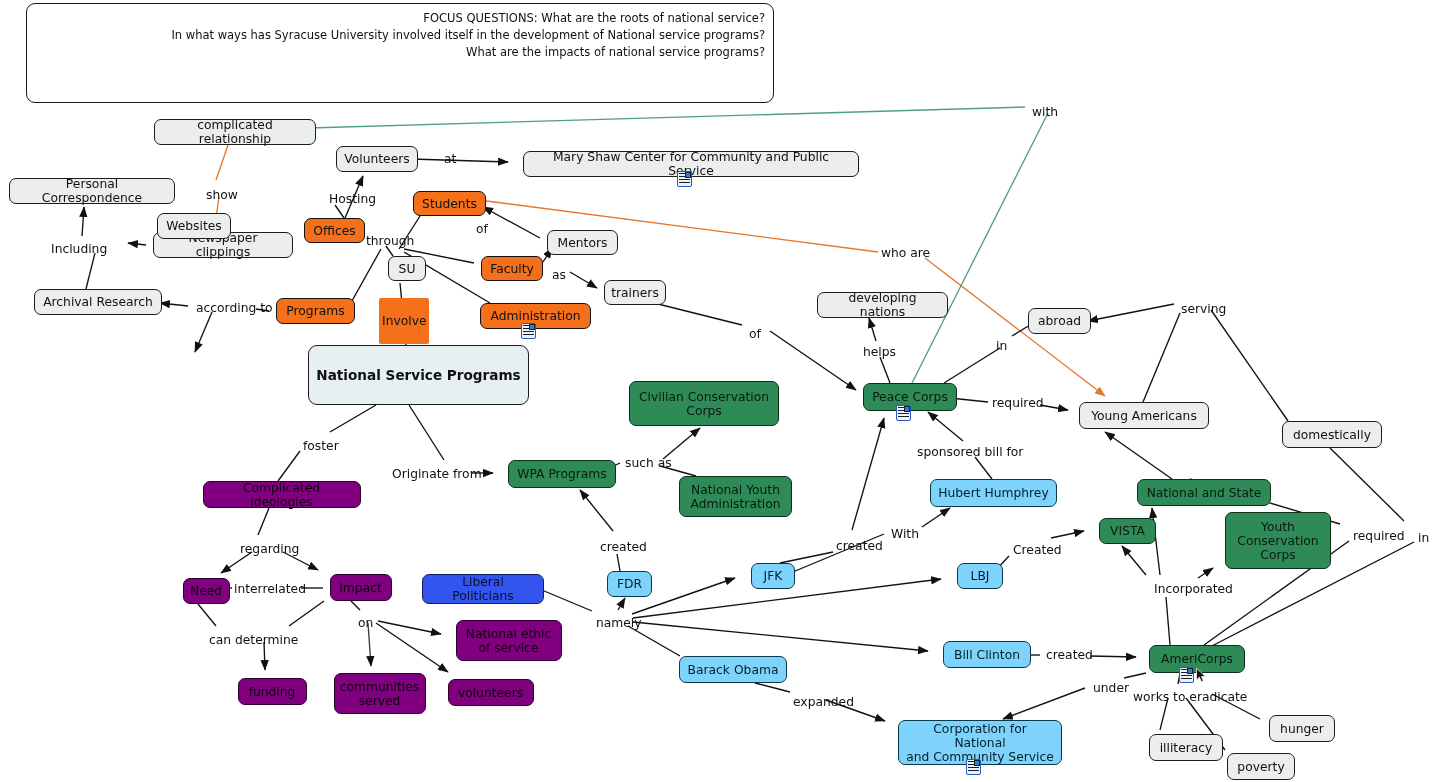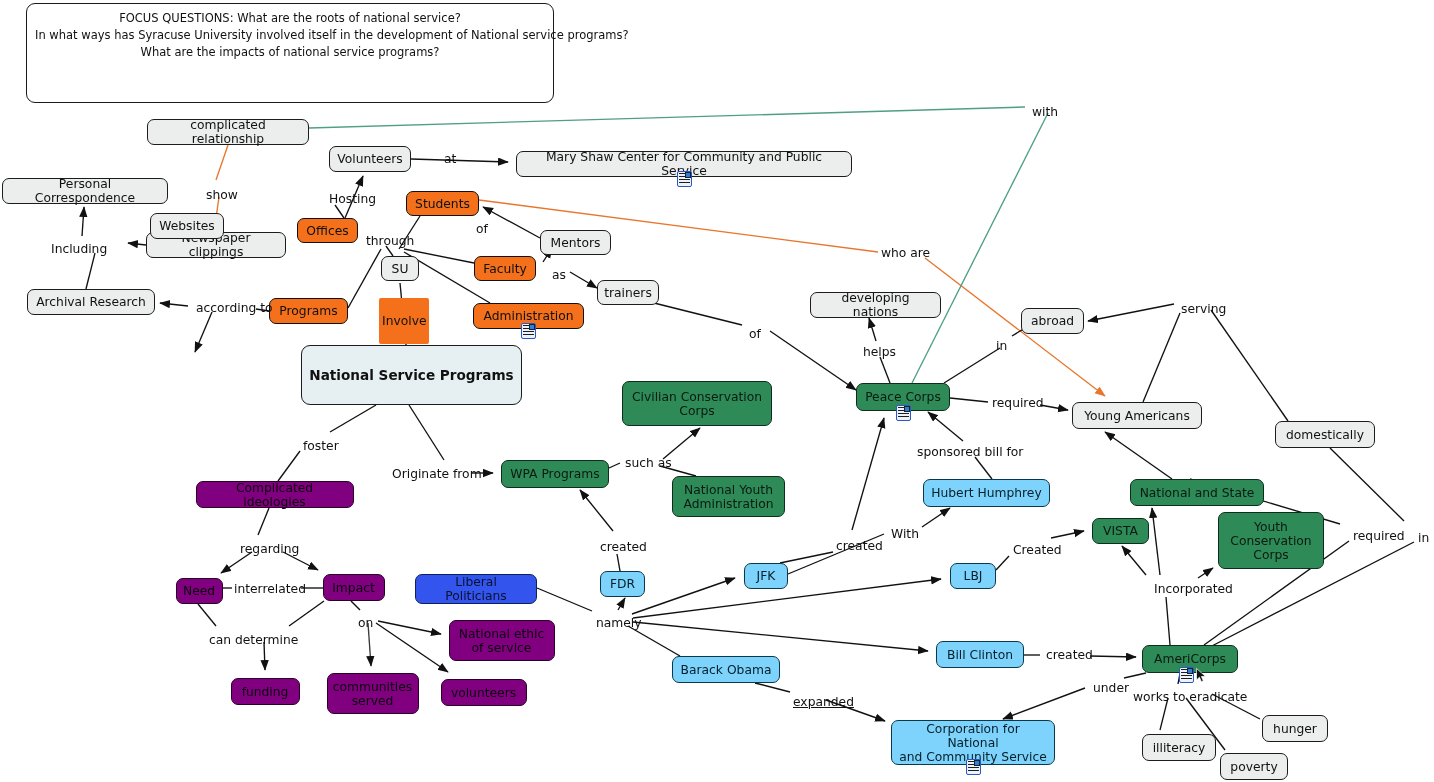--- a/index.html
+++ b/index.html
@@ -1,32 +1,32 @@
 <!DOCTYPE html>
 <html><head>
 <meta charset="utf-8">
 <title>Concept Map</title>
 <style>
   html,body{margin:0;padding:0;background:#ffffff;}
   body{font-family:"DejaVu Sans","Liberation Sans",sans-serif;}
   #stage{position:relative;width:1434px;height:782px;overflow:hidden;background:#fff;}
   #edges{position:absolute;left:0;top:0;width:1434px;height:782px;}
   .focus-box{
-    position:absolute;left:26px;top:3px;width:528px;height:100px;
+    position:absolute;left:26px;top:3px;width:748px;height:100px;
     border:1.4px solid #1a1a1a;border-radius:9px;background:#ffffff;
     box-sizing:border-box;padding:6px 8px 0 8px;
-    font-size:11.5px;line-height:17px;color:#111;text-align:center;
+    font-size:11.5px;line-height:17px;color:#111;text-align:right;
   }
   .focus-box div{white-space:pre;}
   .node{
     position:absolute;box-sizing:border-box;
     border:1.3px solid #1c1c1c;border-radius:7px;
     display:flex;align-items:center;justify-content:center;
     text-align:center;font-size:12.3px;line-height:14px;color:#111;
-    padding:2px 7px;white-space:pre-line;
+    padding:2px 7px;white-space:pre-line;margin-left:7px;
   }
   .n-plain{background:#eceeee;}
   .n-main{background:#e6eff1;font-weight:bold;font-size:13.6px;border-radius:9px;}
   .n-orange{background:#f4701b;border-color:#111;}
   .n-green{background:#2e8b57;border-color:#0e2e1c;color:#0b1a12;}
   .n-purple{background:#800080;border-color:#2a002a;color:#0d000d;padding-left:6px;}
   .n-blue{background:#7dd3fc;border-color:#0a3a4a;color:#06202b;}
   .n-royal{background:#3355ee;border-color:#10205e;color:#0a1130;}
   .lbl{
     position:absolute;font-size:12.3px;line-height:14px;color:#111;
@@ -302,21 +302,21 @@
       <span class="lbl" style="left: 209px; top: 633px;">can determine</span>
       <span class="lbl" style="left: 358px; top: 616px;">on</span>
       <span class="lbl" style="left: 596px; top: 616px;">namely</span>
       <span class="lbl" style="left: 836px; top: 539px;">created</span>
       <span class="lbl" style="left: 891px; top: 527px;">With</span>
       <span class="lbl" style="left: 1013px; top: 543px;">Created</span>
       <span class="lbl" style="left: 1154px; top: 582px;">Incorporated</span>
       <span class="lbl" style="left: 1046px; top: 648px;">created</span>
       <span class="lbl" style="left: 1093px; top: 681px;">under</span>
       <span class="lbl" style="left: 1133px; top: 690px;">works to eradicate</span>
-      <span class="lbl" style="left: 793px; top: 695px; text-decoration: underline;">expanded</span>
+      <span class="lbl" style="left: 793px; top: 695px;">expanded</span>
       <span class="lbl" style="left: 1353px; top: 529px;">required</span>
       <span class="lbl" style="left: 1418px; top: 531px;">in</span>
     </div>
 
   <svg class="cursor" style="left:1196px;top:668px" viewBox="0 0 11 15">
     <path d="M0.5,0.5 L0.5,12 L3.4,9.2 L5.4,13.7 L7.3,12.8 L5.4,8.5 L9.4,8.3 z" fill="#111" stroke="#fff" stroke-width="0.7"></path>
   </svg>
 
 </div>
 

